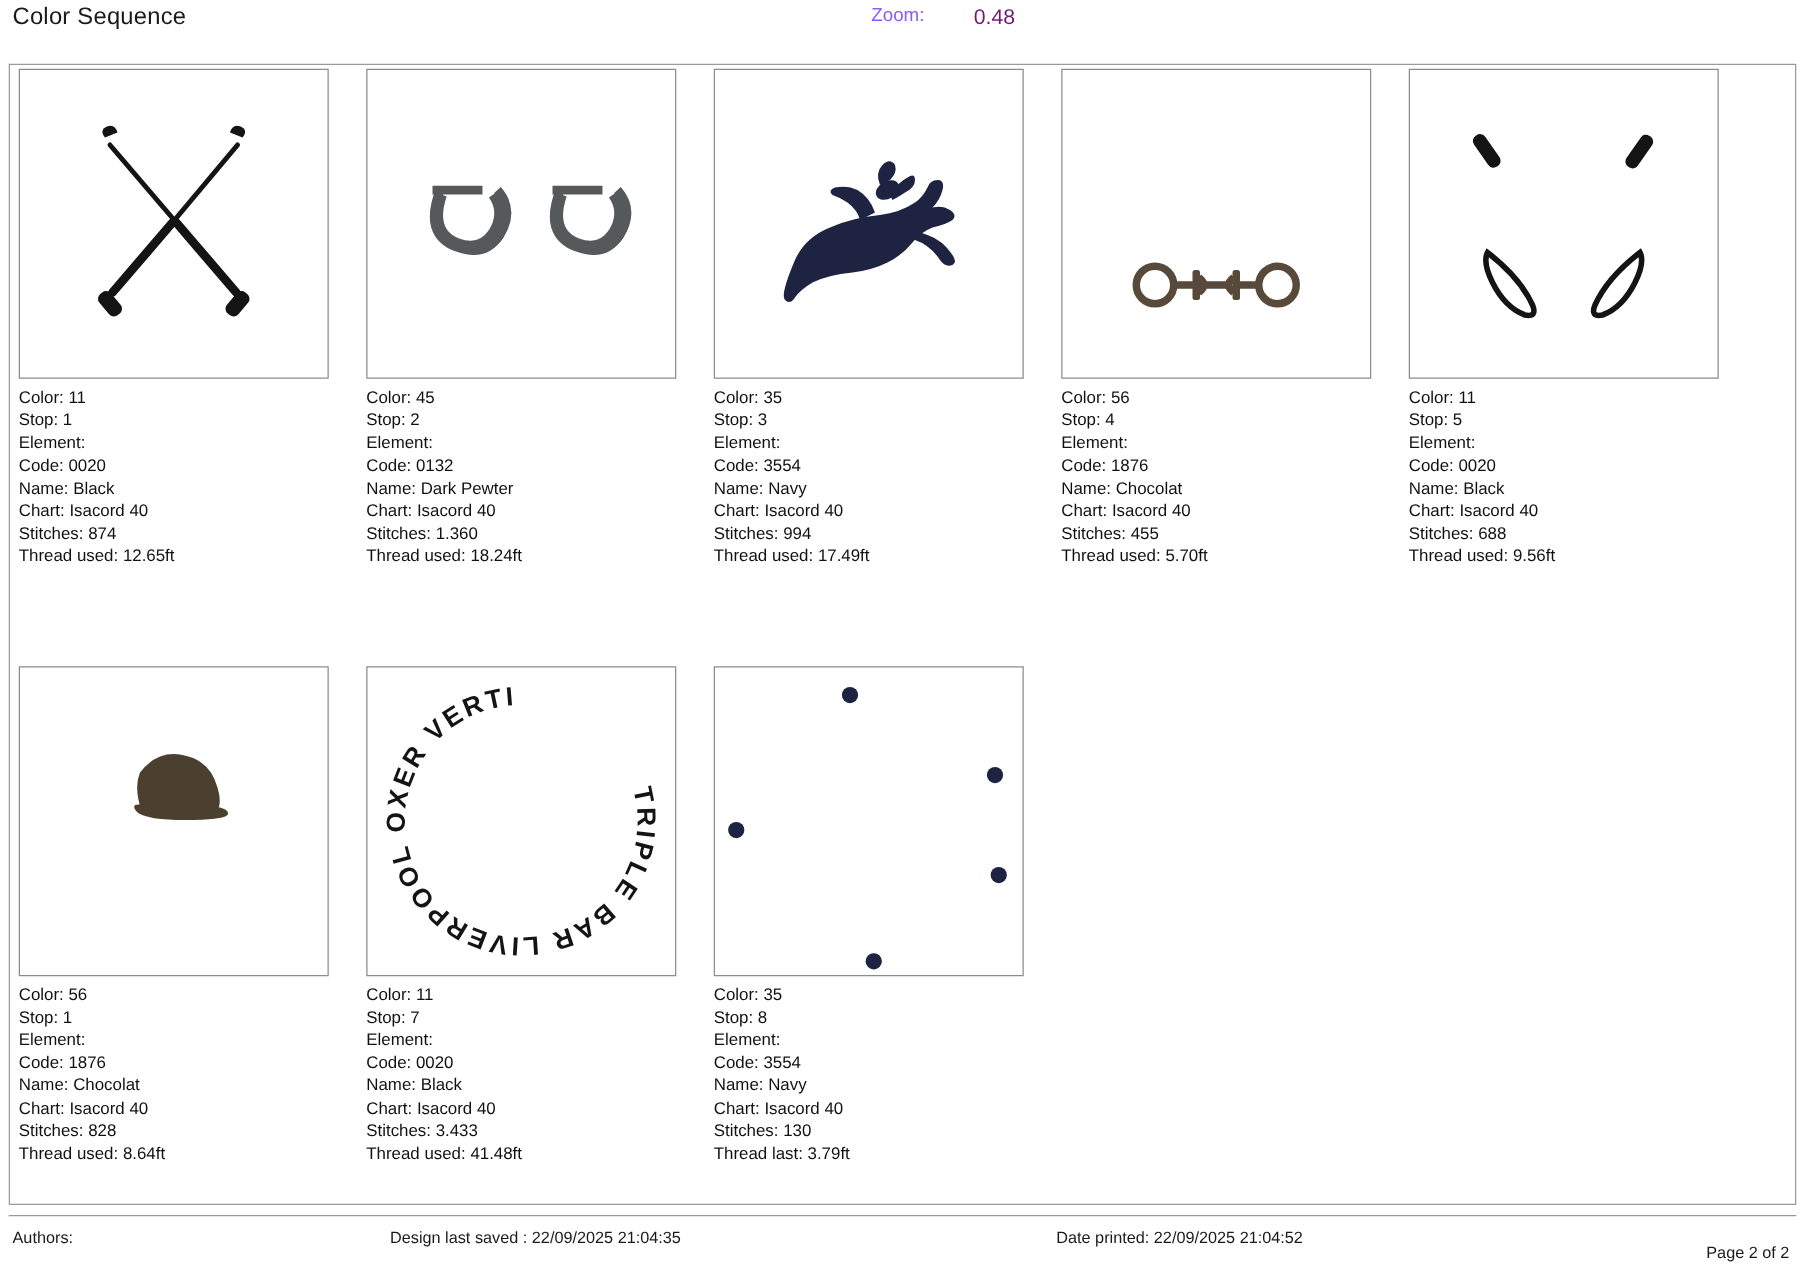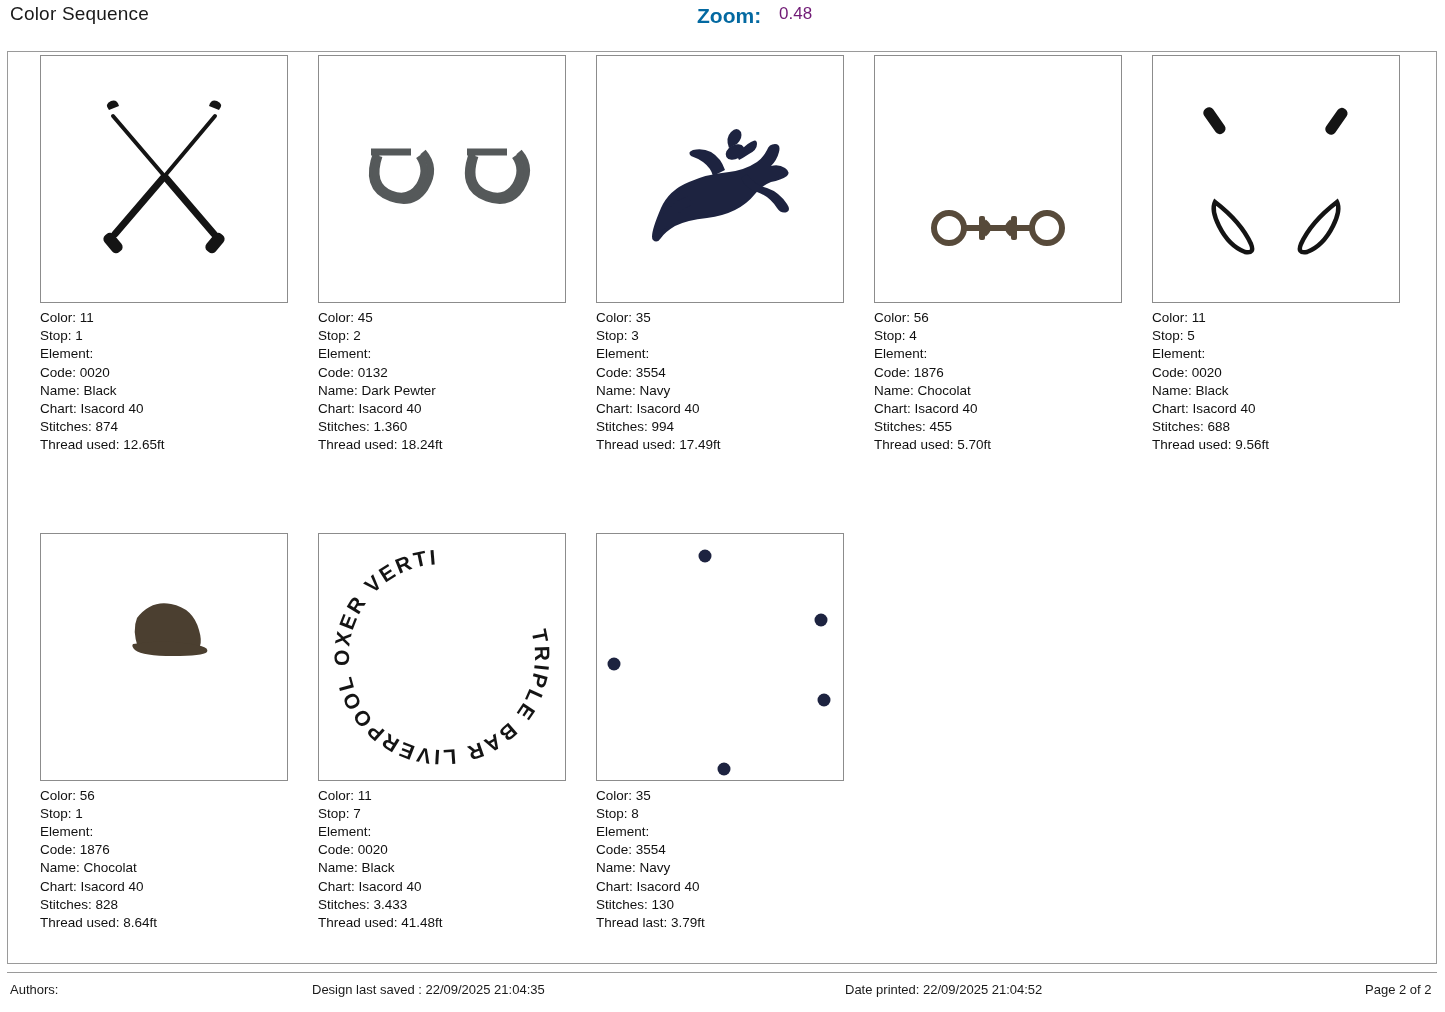--- a/index.html
+++ b/index.html
@@ -29,23 +29,22 @@
     left: 10px;
     top: 3px;
     font-size: 19px;
     color: #1a1a1a;
     letter-spacing: 0.2px;
   }
   .zoom-label {
     position: absolute;
     left: 697px;
     top: 4px;
-    font-size: 21px;
-    color: #0369a1;
-    font-weight: bold;
+    font-size: 15px;
+    color: #8b5cf6;
   }
   .zoom-value {
     position: absolute;
     left: 779px;
     top: 4px;
     font-size: 17px;
     color: #701a75;
   }
 
   
@@ -56,21 +55,21 @@
     width: 1430px;
     height: 913px;
     border: 1px solid #9a9a9a;
     box-sizing: border-box;
     background: #fff;
   }
 
   
   .blocks {
     position: absolute;
-    left: 40px;
+    left: 15px;
     top: 55px;
     width: 1390px;
   }
   .row {
     display: flex;
     flex-direction: row;
   }
   .row-2 { margin-top: 78px; }
 
   .block {
@@ -107,21 +106,21 @@
     position: absolute;
     left: 0;
     top: -10px;
     width: 1430px;
     height: 1px;
     background: #9a9a9a;
   }
   .f-authors  { position: absolute; left: 3px;   top: 0; }
   .f-saved    { position: absolute; left: 305px; top: 0; }
   .f-printed  { position: absolute; left: 838px; top: 0; }
-  .f-page     { position: absolute; left: 1358px; top: 0; }
+  .f-page     { position: absolute; left: 1358px; top: 12px; }
 
   svg { display: block; }
 </style>
 </head>
 <body>
 
 <div class="header">
   <div class="header-title">Color Sequence</div>
   <div class="zoom-label">Zoom:</div>
   <div class="zoom-value">0.48</div>

